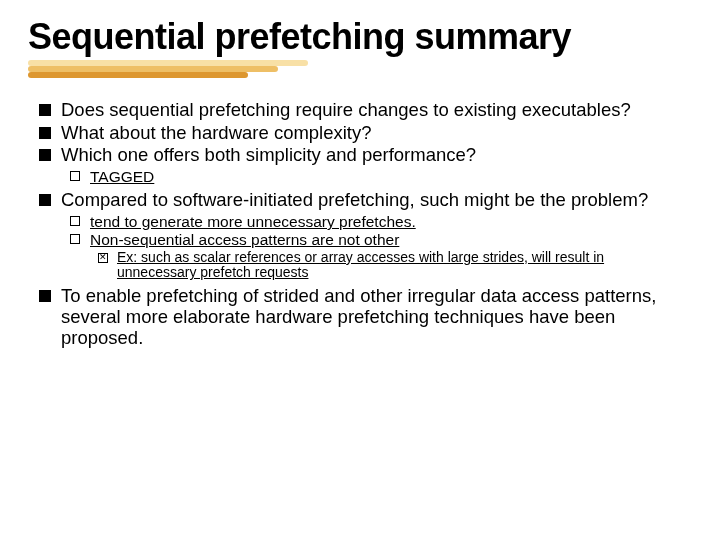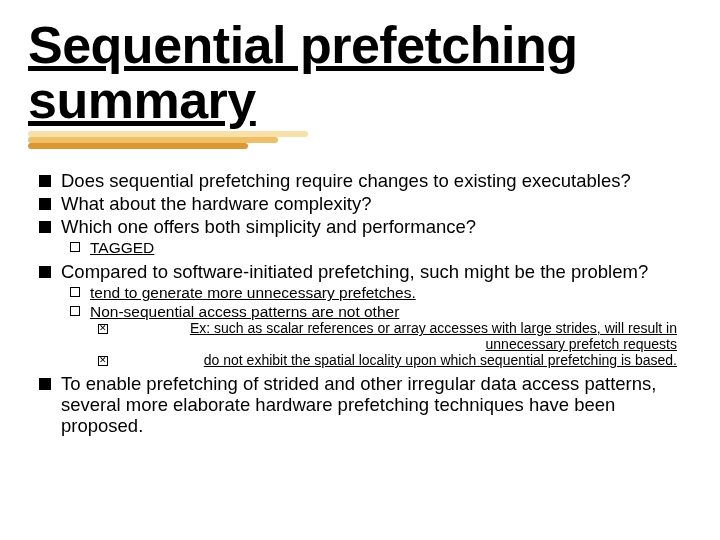--- a/index.html
+++ b/index.html
@@ -15,25 +15,24 @@
   .slide {
     position: relative;
     width: 720px;
     height: 540px;
     padding: 18px 28px 0 28px;
     box-sizing: border-box;
   }
   .title {
     font-family: "Arial Black", Arial, sans-serif;
     font-weight: 900;
-    font-size: 52px;
+    font-size: 36px;
     line-height: 1.05;
     letter-spacing: -0.5px;
     margin: 0 0 6px 0;
-    text-decoration: underline;
   }
   .underline {
     position: relative;
     width: 280px;
     height: 20px;
     margin-top: -2px;
   }
   .underline .stroke {
     position: absolute;
     left: 0;
@@ -85,21 +84,20 @@
     width: 10px;
     height: 10px;
     border: 1.5px solid #000;
     box-sizing: border-box;
     background: #fff;
   }
 
   .lvl3 {
     font-size: 14px;
     margin-top: 1px;
-    text-align: right;
   }
   .lvl3 > li {
     position: relative;
     padding-left: 22px;
     margin-bottom: 1px;
   }
   .lvl3 > li::before {
     content: "";
     position: absolute;
     left: 3px;
@@ -153,23 +151,20 @@
         <ul class="lvl2">
           <li>
             <span>tend to generate more unnecessary prefetches.</span>
           </li>
           <li>
             <span>Non-sequential access patterns are not other</span>
             <ul class="lvl3">
               <li>
                 <span>Ex: such as scalar references or array accesses with large strides, will result in unnecessary prefetch requests</span>
               </li>
-              <li>
-                <span>do not exhibit the spatial locality upon which sequential prefetching is based.</span>
-              </li>
             </ul>
           </li>
         </ul>
       </li>
       <li>
         <span>To enable prefetching of strided and other irregular data access patterns, several more elaborate hardware prefetching techniques have been proposed.</span>
       </li>
     </ul>
   </div>
 

